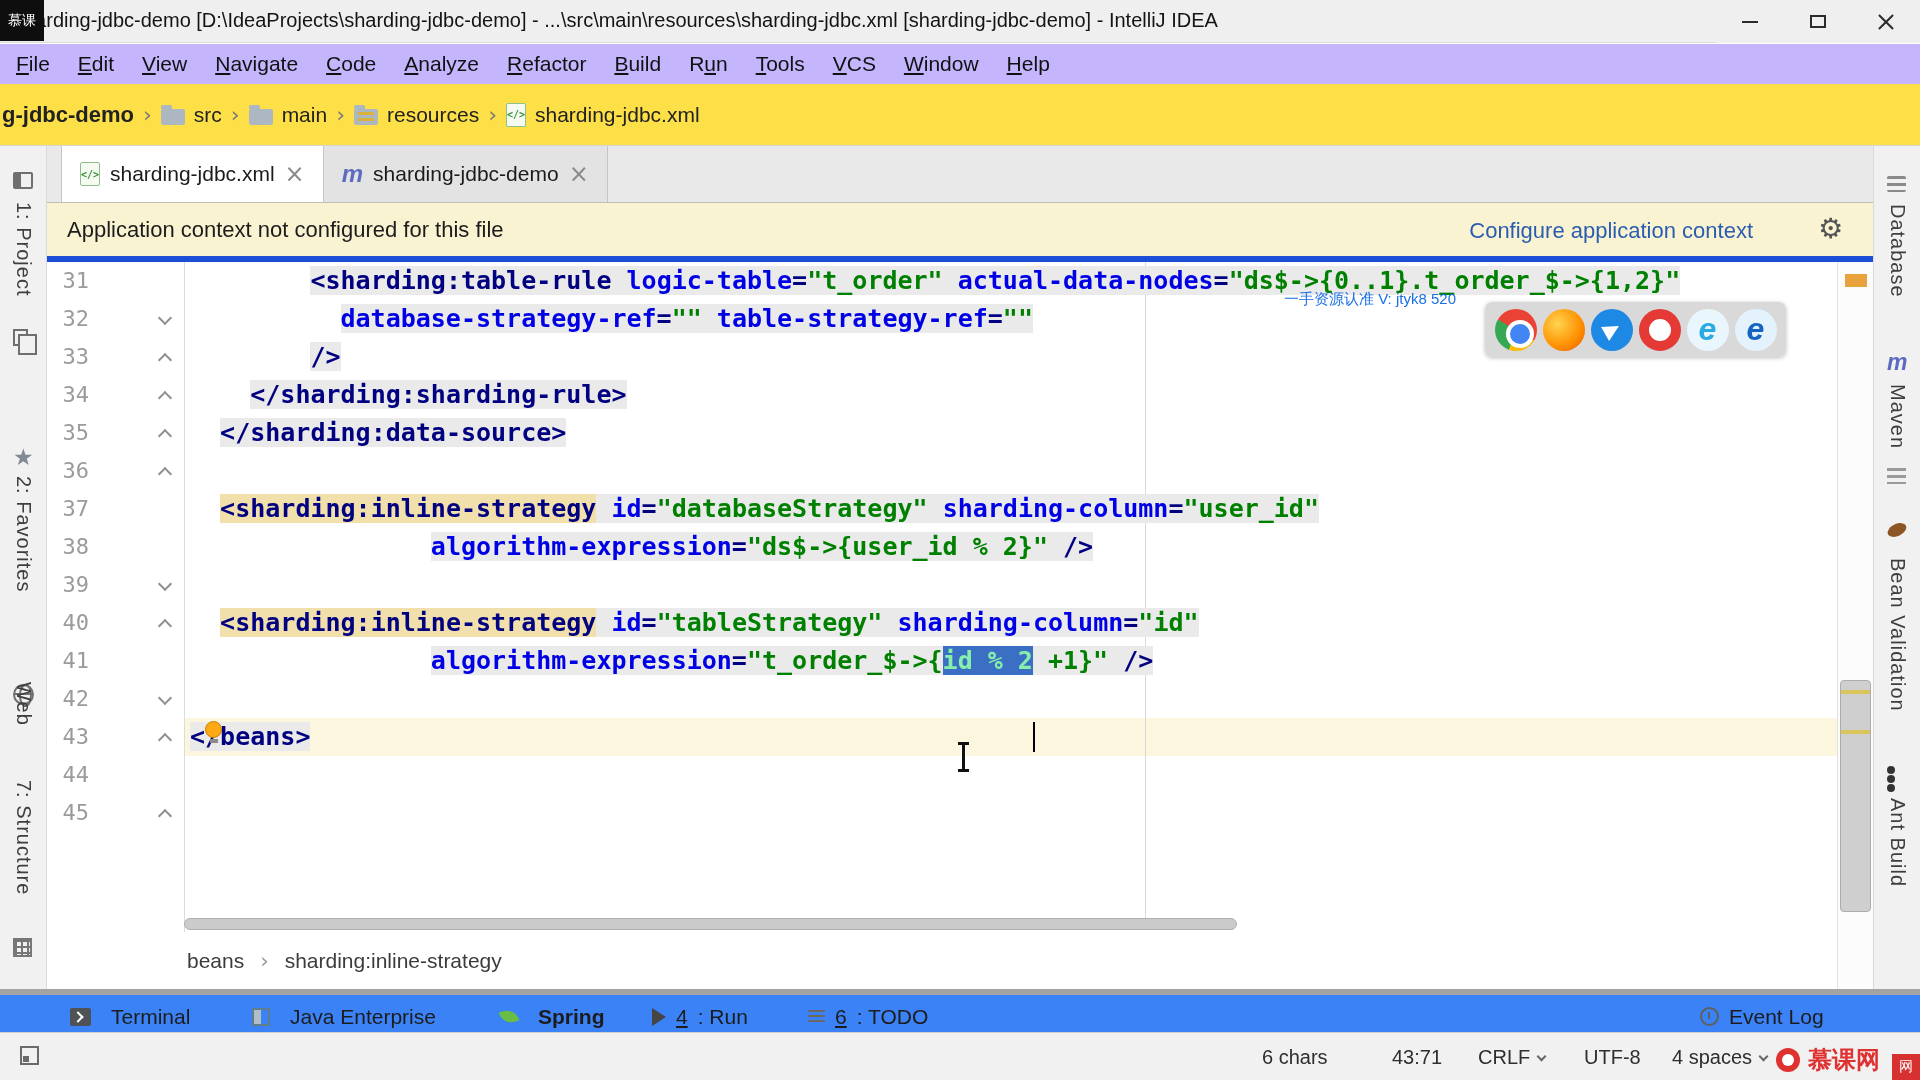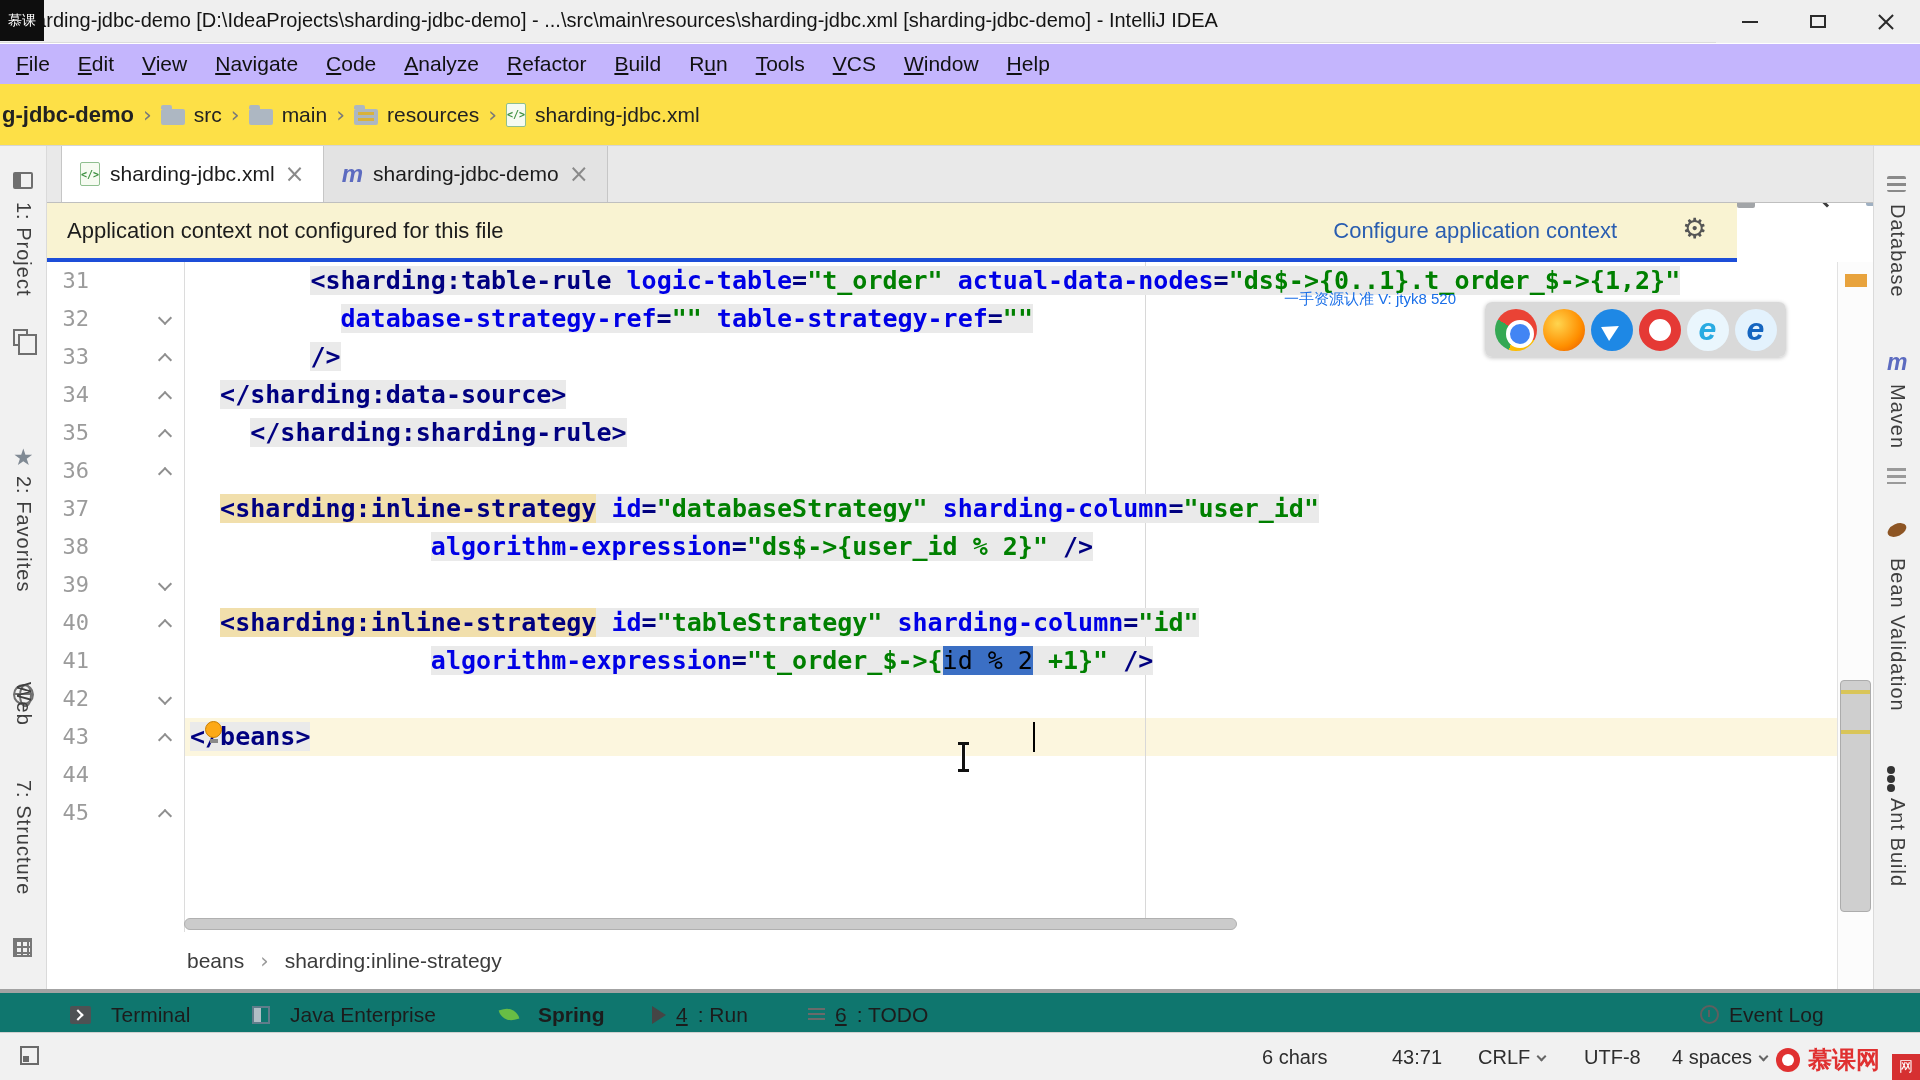--- a/index.html
+++ b/index.html
@@ -74,21 +74,21 @@
   .ic-list{width:19px;height:16px;background:repeating-linear-gradient(#9A9A9A 0 3px,transparent 3px 7px);}
   .ic-bean{width:20px;height:12px;background:#8D5524;border-radius:50%;transform:rotate(-25deg);}
   .ic-ant{width:8px;height:8px;background:#333;border-radius:50%;box-shadow:0 9px 0 #333,0 18px 0 #333;}
   
   .tabs-row{position:absolute;left:47px;top:146px;width:1826px;height:57px;background:#E9E9E9;border-bottom:1px solid #BFBFBF;display:flex;align-items:stretch;padding-left:14px;}
   .tab{display:flex;align-items:center;gap:10px;padding:0 18px;font-size:21px;color:#1B1B1B;border-right:1px solid #C6C6C6;}
   .tab.active{background:#FFFFFF;border-left:1px solid #C6C6C6;}
   .tab.inactive{background:#E3E3E3;}
   .tab-close{color:#8A8A8A;font-size:24px;line-height:1;font-family:"DejaVu Sans",sans-serif;}
   
-  .banner{position:absolute;left:47px;top:203px;width:1690px;height:59px;background:#F9F3D2;border-bottom:4px solid #1d4ed8;display:flex;align-items:center;padding-left:20px;font-size:22px;color:#1C1C1C;}
+  .banner{position:absolute;left:47px;top:203px;width:1826px;height:59px;background:#F9F3D2;border-bottom:6px solid #1d4ed8;display:flex;align-items:center;padding-left:20px;font-size:22px;color:#1C1C1C;}
   .banner-action{position:absolute;right:120px;top:15px;color:#2A5DB0;font-size:22px;}
   .ic-gear{position:absolute;right:30px;top:12px;font-family:"DejaVu Sans",sans-serif;font-size:28px;color:#555;line-height:1;}
   
   .editor{position:absolute;left:47px;top:262px;width:1790px;height:670px;background:#FFF;font-family:"DejaVu Sans Mono",monospace;font-size:25px;overflow:hidden;}
   .caret-row{position:absolute;left:138px;top:456px;right:0;height:38px;background:#FCF6DE;}
   .gutter-sep{position:absolute;left:137px;top:0;bottom:0;width:1px;background:#DCDCDC;}
   .margin-guide{position:absolute;left:1098px;top:0;height:656px;width:1px;background:#D8D8D8;}
   .ln-col{position:absolute;left:0;top:0;width:42px;text-align:right;color:#9B9B9B;font-size:22px;}
   .ln{height:38px;line-height:38px;}
   .fold-col{position:absolute;left:108px;top:0;width:24px;bottom:0;}
@@ -97,35 +97,35 @@
   .f-end::before{content:"";position:absolute;left:1px;top:4px;width:8px;height:8px;border-right:2px solid #8F8F8F;border-bottom:2px solid #8F8F8F;transform:rotate(-135deg);}
   .code-lines{position:absolute;left:143px;top:0;}
   .line{height:38px;line-height:38px;white-space:pre;}
   .code-text{background:#EAEAEA;}
   .tk-t{color:#000080;font-weight:bold;}
   .tk-b{color:#000080;font-weight:bold;}
   .tk-a{color:#0000E6;font-weight:bold;}
   .tk-v{color:#008000;font-weight:bold;}
   .tk-p{color:#000;}
   .tk-hl{background:#F1DFAC;}
-  .tk-sel{background:#3B6FC4;color:#000000;}
+  .tk-sel{background:#3B6FC4;color:#86efac;font-weight:bold;}
   .bulb{position:absolute;left:158px;top:459px;width:17px;height:17px;background:#FDA916;border-radius:50%;border:1px solid #C87E00;}
   .bulb::after{content:"";position:absolute;left:4px;top:17px;width:8px;height:4px;background:#8A8A8A;}
   .caret-bar{position:absolute;left:986px;top:460px;width:2px;height:30px;background:#000;}
   .hthumb{position:absolute;left:137px;top:656px;width:1053px;height:12px;background:#CBCBCB;border:1px solid #B0B0B0;border-radius:6px;}
   
   .ed-crumbs{position:absolute;left:47px;top:932px;width:1790px;height:57px;background:#FFF;display:flex;align-items:center;gap:16px;padding-left:140px;font-size:21px;color:#3C3C3C;}
   .ed-crumb-sep{color:#9A9A9A;font-family:"DejaVu Sans",sans-serif;}
   
   .vscroll{position:absolute;left:1837px;top:262px;width:36px;height:727px;background:#FCFCFC;border-left:1px solid #E2E2E2;}
   .stripe-mark-orange{position:absolute;left:7px;top:12px;width:22px;height:13px;background:#E8A33D;}
   .vthumb{position:absolute;left:2px;top:418px;width:31px;height:232px;background:#CFCFCF;border:1px solid #ACACAC;border-radius:4px;}
   .vmark-y{position:absolute;left:3px;width:29px;height:4px;background:#D9C559;z-index:2;}
   
-  .toolwin-bar{position:absolute;left:0;top:989px;right:0;height:43px;background:#0f766e;border-top:4px solid #a3a3a3;}
+  .toolwin-bar{position:absolute;left:0;top:989px;right:0;height:43px;background:#3b82f6;border-top:6px solid #a3a3a3;}
   .tw-group{position:absolute;top:0;height:43px;display:flex;align-items:center;gap:10px;font-size:21px;color:#1C1C1C;white-space:nowrap;}
   .tw-num{text-decoration:underline;}
   .ic-term{width:21px;height:18px;background:#4E5254;border-radius:2px;position:relative;}
   .ic-term::before{content:"";position:absolute;left:4px;top:5px;width:6px;height:6px;border-right:2px solid #FFF;border-bottom:2px solid #FFF;transform:rotate(-45deg);}
   .ic-jee{width:18px;height:18px;border:2px solid #607D8B;background:linear-gradient(90deg,#B0BEC5 50%,transparent 50%);}
   .ic-spring{width:18px;height:13px;background:#68BD45;border-radius:0 14px 0 14px;transform:rotate(-15deg);}
   .ic-play-sm{width:0;height:0;border-left:14px solid #454545;border-top:9px solid transparent;border-bottom:9px solid transparent;}
   .ic-todo{width:17px;height:13px;background:repeating-linear-gradient(#6A6A6A 0 2px,transparent 2px 5px);}
   .ic-eventlog{width:19px;height:19px;border:2px solid #5F5F5F;border-radius:50%;position:relative;}
   .ic-eventlog::after{content:"";position:absolute;left:6px;top:3px;width:2px;height:7px;background:#5F5F5F;}
@@ -297,22 +297,22 @@
         <div class="fold f-open" style="top: 317px;"></div>
         <div class="fold f-end" style="top: 355px;"></div>
         <div class="fold f-open" style="top: 431px;"></div>
         <div class="fold f-end" style="top: 469px;"></div>
         <div class="fold f-end" style="top: 545px;"></div>
       </div>
     <div class="code-lines">
         <div class="line">        <span class="code-text"><span class="tk-b">&lt;</span><span class="tk-t">sharding:table-rule</span><span class="tk-p"> </span><span class="tk-a">logic-table</span><span class="tk-b">=</span><span class="tk-v">"t_order"</span><span class="tk-p"> </span><span class="tk-a">actual-data-nodes</span><span class="tk-b">=</span><span class="tk-v">"ds$-&gt;{0..1}.t_order_$-&gt;{1,2}"</span></span></div>
         <div class="line">          <span class="code-text"><span class="tk-a">database-strategy-ref</span><span class="tk-b">=</span><span class="tk-v">""</span><span class="tk-p"> </span><span class="tk-a">table-strategy-ref</span><span class="tk-b">=</span><span class="tk-v">""</span></span></div>
         <div class="line">        <span class="code-text"><span class="tk-b">/&gt;</span></span></div>
+        <div class="line">    <span class="code-text"><span class="tk-b">&lt;/</span><span class="tk-t">sharding:sharding-rule</span><span class="tk-b">&gt;</span></span></div>
         <div class="line">  <span class="code-text"><span class="tk-b">&lt;/</span><span class="tk-t">sharding:data-source</span><span class="tk-b">&gt;</span></span></div>
-        <div class="line">    <span class="code-text"><span class="tk-b">&lt;/</span><span class="tk-t">sharding:sharding-rule</span><span class="tk-b">&gt;</span></span></div>
         <div class="line"></div>
         <div class="line">  <span class="code-text"><span class="tk-b tk-hl">&lt;</span><span class="tk-t tk-hl">sharding:inline-strategy</span><span class="tk-p"> </span><span class="tk-a">id</span><span class="tk-b">=</span><span class="tk-v">"databaseStrategy"</span><span class="tk-p"> </span><span class="tk-a">sharding-column</span><span class="tk-b">=</span><span class="tk-v">"user_id"</span></span></div>
         <div class="line">                <span class="code-text"><span class="tk-a">algorithm-expression</span><span class="tk-b">=</span><span class="tk-v">"ds$-&gt;{user_id % 2}"</span><span class="tk-p"> </span><span class="tk-b">/&gt;</span></span></div>
         <div class="line"></div>
         <div class="line">  <span class="code-text"><span class="tk-b tk-hl">&lt;</span><span class="tk-t tk-hl">sharding:inline-strategy</span><span class="tk-p"> </span><span class="tk-a">id</span><span class="tk-b">=</span><span class="tk-v">"tableStrategy"</span><span class="tk-p"> </span><span class="tk-a">sharding-column</span><span class="tk-b">=</span><span class="tk-v">"id"</span></span></div>
         <div class="line">                <span class="code-text"><span class="tk-a">algorithm-expression</span><span class="tk-b">=</span><span class="tk-v">"t_order_$-&gt;{</span><span class="tk-sel">id % 2</span><span class="tk-v"> +1}"</span><span class="tk-p"> </span><span class="tk-b">/&gt;</span></span></div>
         <div class="line"></div>
         <div class="line"><span class="code-text"><span class="tk-b">&lt;/</span><span class="tk-t">beans</span><span class="tk-b">&gt;</span></span></div>
       </div>
     <div class="bulb"></div>

